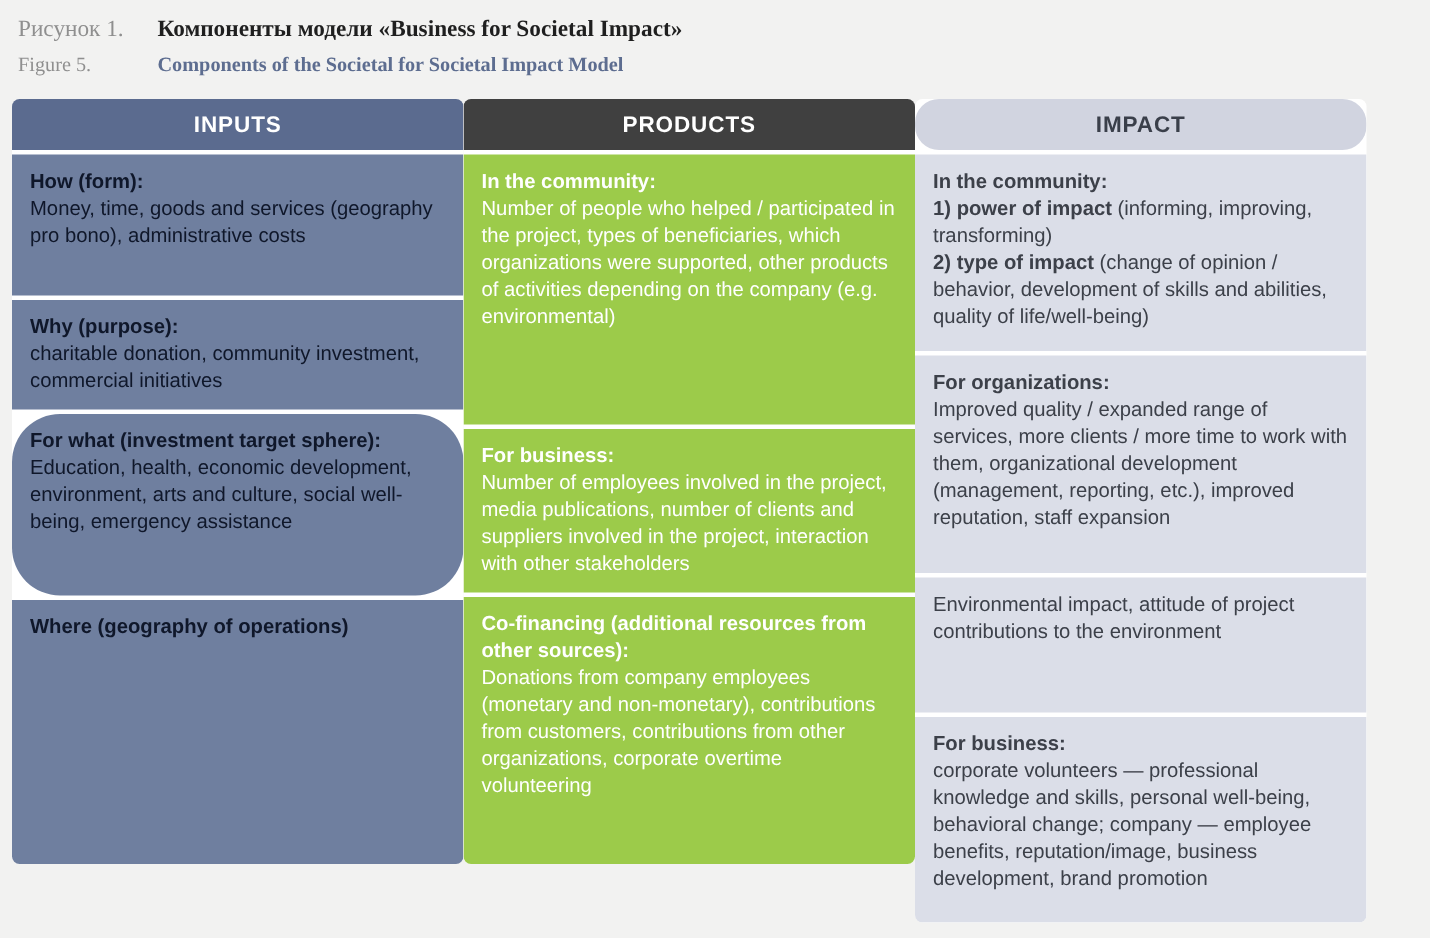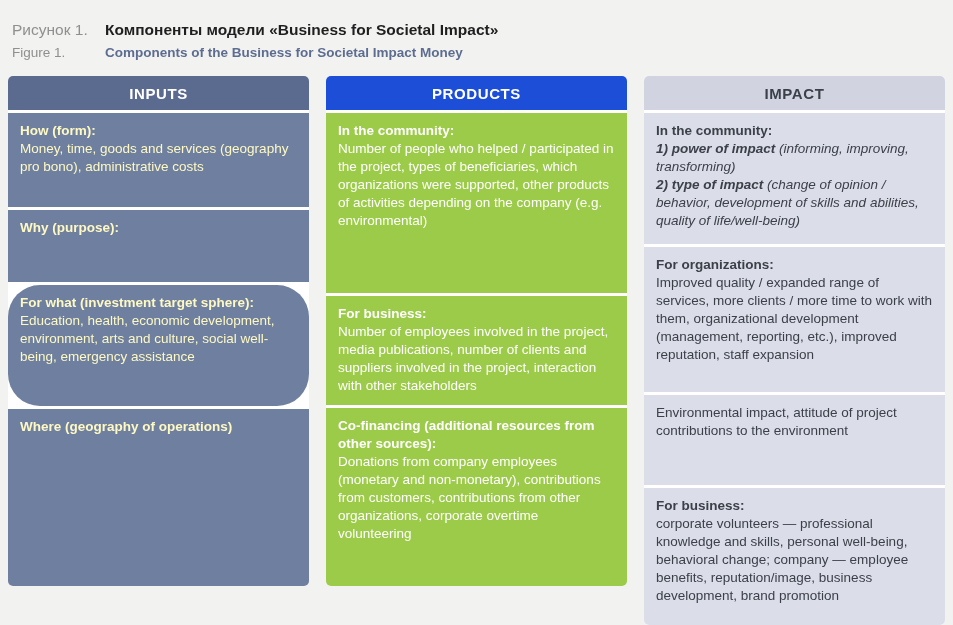--- a/index.html
+++ b/index.html
@@ -4,92 +4,93 @@
 <style>
   * { box-sizing: border-box; margin: 0; padding: 0; }
   html, body { width: 953px; height: 625px; }
   body {
     background: #f2f2f1;
     font-family: "Liberation Sans", "DejaVu Sans", sans-serif;
     overflow: hidden;
   }
 
   
-  .caption { padding: 19px 0 0 12px; }
+  .caption { padding: 9px 0 0 12px; font-family: Liberation Serif, serif; }
   .caption-row { display: flex; align-items: baseline; }
   .caption-label { width: 93px; flex: none; color: #8f8f8f; }
   .row-ru { font-size: 15.5px; line-height: 21px; }
   .row-ru .caption-title { font-weight: bold; color: #1f1f1f; }
   .row-en { font-size: 13.5px; line-height: 18px; margin-top: 4px; }
   .row-en .caption-title { font-weight: bold; color: #5d6d90; }
 
   
-  .columns { display: flex; gap: 17px; padding: 14px 8px 0 8px; align-items: flex-start; }
+  .columns { display: flex; padding: 14px 8px 0 8px; align-items: flex-start; }
   .column {
     width: 301px; flex: none;
     border-radius: 5px; overflow: hidden;
     background: #ffffff;
     display: flex; flex-direction: column; gap: 3px;
   }
   .col-inputs, .col-products { height: 510px; }
   .col-impact { height: 549px; }
 
   .col-header {
     height: 34px; flex: none;
     display: flex; align-items: center; justify-content: center;
     font-weight: bold; font-size: 15px; letter-spacing: 0.6px;
   }
   .col-inputs  .col-header { background: #5b6b8f; color: #ffffff; }
-  .col-products .col-header { background: #1d4ed8; color: #ffffff; }
-  .col-impact  .col-header { background: #d1d4e0; color: #3a3f4a; }
+  .col-products .col-header { background: #404040; color: #ffffff; }
+  .col-impact  .col-header { background: #d1d4e0; color: #3a3f4a; border-radius: 16px; }
 
   .section { padding: 9px 12px 10px 12px; font-size: 13.5px; line-height: 18px; }
-  .col-inputs  .section { background: #6f7f9f; color: #fef9c3; }
+  .col-inputs  .section { background: #6f7f9f; color: #0f172a; }
   .col-products .section { background: #9ccb4a; color: #ffffff; }
   .col-impact  .section { background: #dbdee8; color: #3c4049; }
   .section:last-child { flex: 1; }
 
   .heading { font-weight: bold; }
   .bold { font-weight: bold; }
-  .rich-line { display: block; font-style: italic; }
+  .rich-line { display: block; }
 
   
   .inputs-s1  { min-height: 94px; }
   .inputs-s2  { min-height: 72px; }
   .inputs-s3  { min-height: 121px; border-radius: 32px; }
   .products-s1 { min-height: 180px; }
   .products-s2 { min-height: 106px; }
   .impact-s1  { min-height: 131px; }
   .impact-s2  { min-height: 145px; }
   .impact-s3  { min-height: 90px; }
 </style>
 </head>
 <body>
 
 <div class="caption">
   <div class="caption-row row-ru">
     <span class="caption-label">Рисунок 1.</span>
     <span class="caption-title">Компоненты модели «Business for Societal Impact»</span>
   </div>
   <div class="caption-row row-en">
-    <span class="caption-label">Figure 1.</span>
-    <span class="caption-title">Components of the Business for Societal Impact Money</span>
+    <span class="caption-label">Figure 5.</span>
+    <span class="caption-title">Components of the Societal for Societal Impact Model</span>
   </div>
 </div>
 
 <div class="columns">
 
   <div class="column col-inputs">
     <div class="col-header">INPUTS</div>
     <div class="section inputs-s1">
       <div class="heading">How (form):</div>
       <div class="body">Money, time, goods and services (geography pro bono), administrative costs</div>
     </div>
     <div class="section inputs-s2">
       <div class="heading">Why (purpose):</div>
+      <div class="body">charitable donation, community investment, commercial initiatives</div>
     </div>
     <div class="section inputs-s3">
       <div class="heading">For what (investment target sphere):</div>
       <div class="body">Education, health, economic development, environment, arts and culture, social well-being, emergency assistance</div>
     </div>
     <div class="section inputs-s4">
       <div class="heading">Where (geography of operations)</div>
       <div class="body"></div>
     </div>
   </div>

